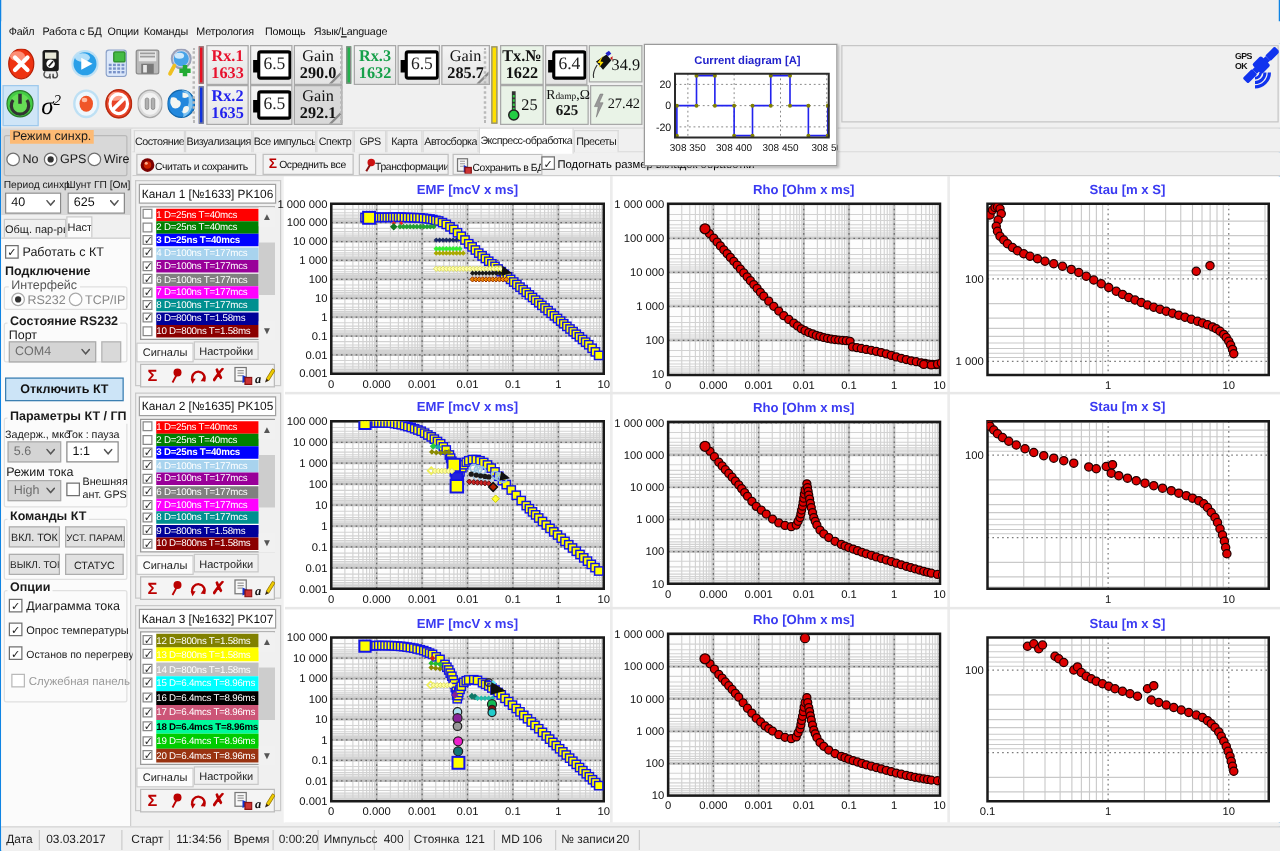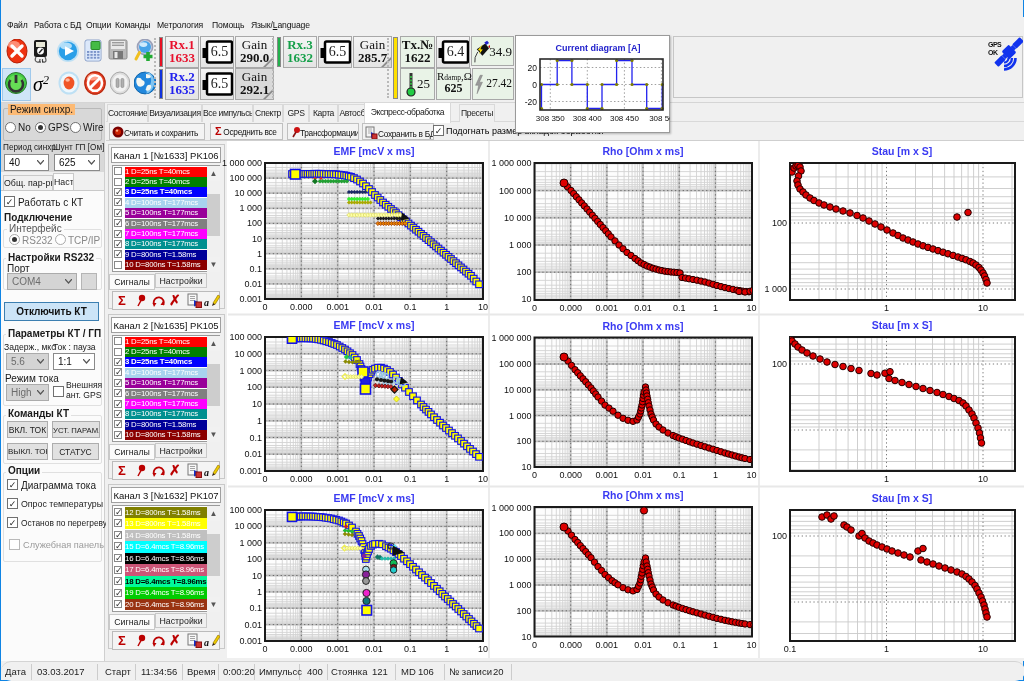--- a/index.html
+++ b/index.html
@@ -15,21 +15,21 @@
 .grpbox{position:absolute;border:1px solid #dcdcdc;border-radius:2px;}
 .cb{position:absolute;width:11px;height:11px;background:#fff;border:1px solid #707070;font-size:9px;line-height:10px;text-align:center;color:#222;}
 .radio{position:absolute;width:11px;height:11px;border-radius:50%;background:#fff;border:1px solid #707070;}
 .radio.sel:after{content:"";position:absolute;left:2px;top:2px;width:5px;height:5px;border-radius:50%;background:#333;}
 .dd{position:absolute;height:17px;background:#fff;border:1px solid #8a8a8a;font-size:10px;color:#111;line-height:15px;padding-left:4px;}
 .dd .ar{position:absolute;left:auto;right:4px;top:5px;width:7px;height:5px;}
 .dd.dis{background:#d4d4d4;color:#6c6c6c;border-color:#ababab;}
 .btn{position:absolute;background:#e1e1e1;border:1px solid #adadad;font-size:8.5px;color:#222;text-align:center;white-space:nowrap;overflow:hidden;}
 .tab{position:absolute;height:18px;background:#f0f0f0;border:1px solid #d9d9d9;border-bottom:none;font-size:8.6px;letter-spacing:-0.4px;color:#222;text-align:center;white-space:nowrap;overflow:hidden;}
 .tab.act{background:#ffffff;}
-#statusbar{left:0;top:661px;width:1024px;height:20px;background:#f0f0f0;border-top:1px solid #d4d4d4;font-size:9.5px;color:#222;border-radius:10px;}
+#statusbar{left:0;top:661px;width:1024px;height:20px;background:#f0f0f0;border-top:1px solid #d4d4d4;font-size:9.5px;color:#222;}
 #statusbar span{white-space:nowrap;}
 #statusbar span{position:absolute;top:4px;}
 .sep{position:absolute;top:2px;height:16px;width:1px;background:#cccccc;}
 .chead{position:absolute;background:#fff;border:1px solid #a0a0a0;font-size:9.5px;color:#111;text-align:center;line-height:15px;white-space:nowrap;overflow:hidden;}
 .crow{position:absolute;left:0;width:82px;height:10.3px;font-size:7.8px;line-height:10px;color:#fff;white-space:nowrap;overflow:hidden;letter-spacing:-0.2px;}
 .ccb{position:absolute;width:8px;height:8px;background:#fff;border:1px solid #888;}
 .ctick{position:absolute;font-size:9px;line-height:8px;color:#333;}
 .ctab{position:absolute;height:15px;background:#f0f0f0;border:1px solid #c9c9c9;font-size:8.8px;color:#222;text-align:center;line-height:14px;white-space:nowrap;overflow:hidden;}
 .ctab.act{background:#fbfbfb;}
 svg{position:absolute;left:0;top:0;}
@@ -272,21 +272,21 @@
 <div class="cb" style="left:3px;top:93px">✓</div>
       <span class="abs" style="left:17px;top:94px">Работать с КТ</span>
 <span class="abs" style="left:3px;top:109px;font-weight:bold">Подключение</span>
 <div class="abs grpbox" style="left:2px;top:126px;width:99px;height:19px;border-color:#e0e0e0"></div>
 <span class="abs" style="left:6px;top:120px;background:#fbfbfb;padding:0 2px;color:#555">Интерфейс</span>
 <div class="radio sel" style="left:8px;top:131px;border-color:#aaa"></div>
       <span class="abs" style="left:21px;top:132px;color:#888">RS232</span>
 <div class="radio" style="left:54px;top:131px;border-color:#aaa"></div>
       <span class="abs" style="left:67px;top:132px;color:#888">TCP/IP</span>
 <div class="abs grpbox" style="left:2px;top:155px;width:99px;height:32px;border-color:#e0e0e0"></div>
-<span class="abs" style="left:5px;top:149px;background:#fbfbfb;padding:0 2px;font-weight:bold">Настройки RS232</span>
+<span class="abs" style="left:5px;top:149px;background:#fbfbfb;padding:0 2px;font-weight:bold">Состояние RS232</span>
 <span class="abs" style="left:6px;top:160px">Порт</span>
 <div class="dd dis" style="left:6px;top:170px;width:70px">COM4<svg class="ar" width="8" height="5">
           <path d="M0 0 L3.5 4 L7 0" stroke="#555" fill="none" stroke-width="1.2"></path>
         </svg></div>
 <div class="abs" style="left:80px;top:170px;width:16px;height:17px;background:#d9d9d9;border:1px solid #b5b5b5"></div>
 <div class="abs" style="left:3px;top:199px;width:95px;height:19px;background:#cce4f7;border:1px solid #3c7fb1;text-align:center;font-weight:bold;font-size:10px;line-height:18px;color:#111">Отключить КТ</div>
 <div class="abs grpbox" style="left:2px;top:231px;width:99px;height:72px;border-color:#e0e0e0"></div>
 <span class="abs" style="left:5px;top:225px;background:#fbfbfb;padding:0 2px;font-weight:bold">Параметры КТ / ГП</span>
 <span class="abs" style="left:3px;top:239px;font-size:8.6px">Задерж., мкс</span>
       <span class="abs" style="left:52px;top:239px;font-size:8.6px">Ток : пауза</span>
@@ -321,21 +321,21 @@
 </div>
 <div class="abs" style="left:105px;top:103px;width:919px;height:19px;background:#f0f0f0;border-bottom:1px solid #d9d9d9"></div>
 <div class="tab" style="left:106px;top:104px;width:41px;line-height:17px">Состояние</div>
 <div class="tab" style="left:147px;top:104px;width:54px;line-height:17px">Визуализация</div>
 <div class="tab" style="left:201px;top:104px;width:51px;line-height:17px">Все импульсы</div>
 <div class="tab" style="left:252px;top:104px;width:30px;line-height:17px">Спектр</div>
 <div class="tab" style="left:282px;top:104px;width:26px;line-height:17px">GPS</div>
 <div class="tab" style="left:308px;top:104px;width:29px;line-height:17px">Карта</div>
 <div class="tab" style="left:337px;top:104px;width:45px;line-height:17px">Автосборка</div>
 <div class="tab" style="left:458px;top:104px;width:36px;line-height:17px">Пресеты</div>
-<div class="tab act" style="left:363px;top:102px;width:87px;height:21px;line-height:19px;z-index:3;font-size:8.6px;letter-spacing:-0.45px">Экспресс-обработка</div>
+<div class="tab act" style="left:382px;top:102px;width:76px;height:21px;line-height:19px;z-index:3;font-size:8.6px;letter-spacing:-0.45px">Экспресс-обработка</div>
 <div class="abs" style="left:105px;top:122px;width:919px;height:19px;background:#f0f0f0;border-bottom:1px solid #cfcfcf"></div>
 <div class="abs" style="left:108px;top:123px;width:96px;height:17px;background:#f3f3f3;border:1px solid #c0c0c0;font-size:8.3px;letter-spacing:-0.3px;line-height:15px;color:#111;text-align:left;white-space:nowrap;overflow:hidden"><svg width="12" height="12" style="position:relative;top:2px;left:2px">
         <circle cx="6" cy="6" r="5.5" fill="#7a0000"></circle>
         <circle cx="6" cy="6" r="3" fill="#cc2200"></circle>
         <circle cx="5" cy="4.6" r="1.2" fill="#ffaa88"></circle>
       </svg><span style="margin-left:2px">Считать и сохранить</span></div>
 <div class="abs" style="left:209px;top:123px;width:73px;height:17px;background:#f3f3f3;border:1px solid #c0c0c0;font-size:8.3px;letter-spacing:-0.3px;line-height:15px;color:#111;text-align:left;white-space:nowrap;overflow:hidden"><span style="color:#bb0000;font-weight:bold;font-size:11px;margin-left:4px">Σ</span><span style="margin-left:2px">Осреднить все</span></div>
 <div class="abs" style="left:286px;top:123px;width:72px;height:17px;background:#f3f3f3;border:1px solid #c0c0c0;font-size:8.3px;letter-spacing:-0.3px;line-height:15px;color:#111;text-align:left;white-space:nowrap;overflow:hidden"><svg width="10" height="12" style="position:relative;top:2px;left:3px">
         <circle cx="6" cy="4" r="3" fill="#cc1111"></circle>
         <path d="M5 6 L2 11" stroke="#881111" stroke-width="1.6"></path>

